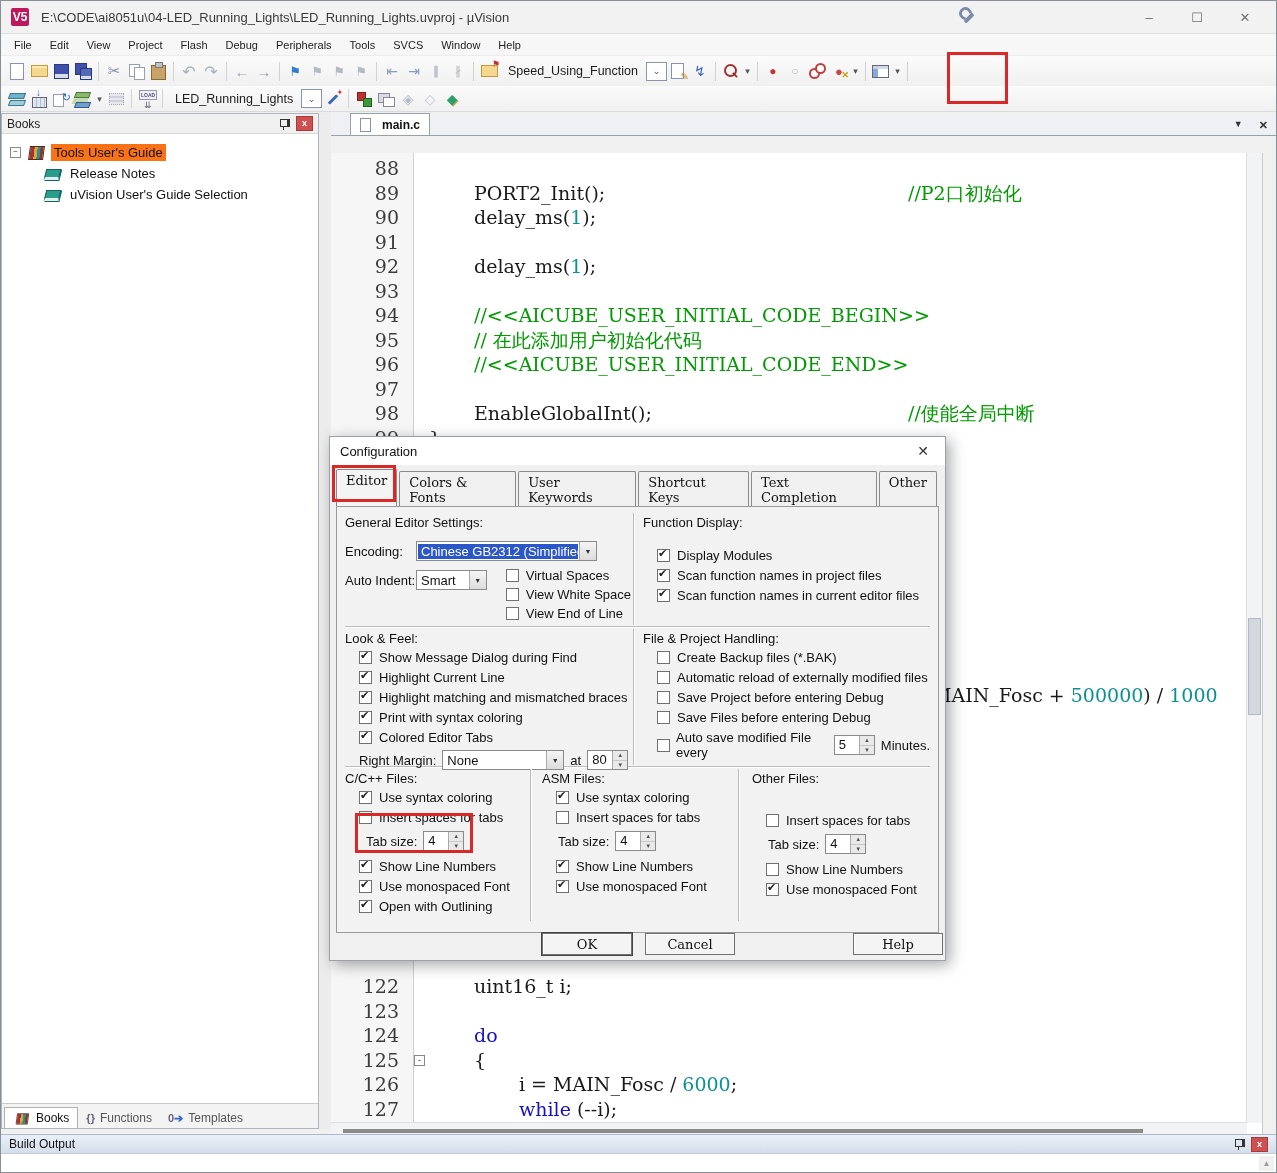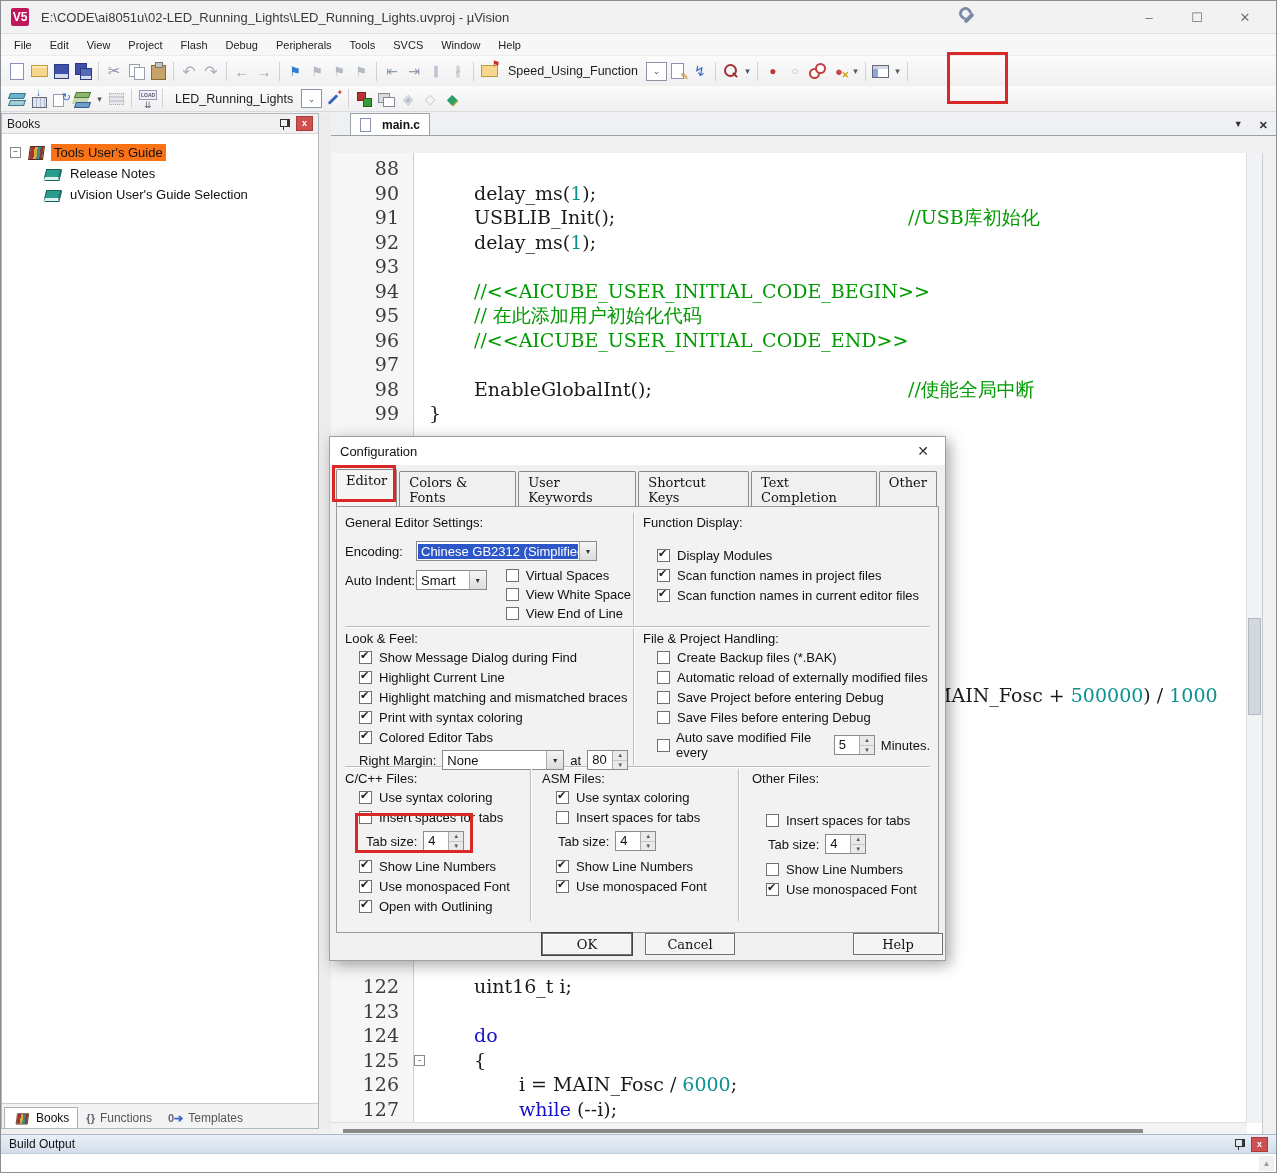--- a/index.html
+++ b/index.html
@@ -189,21 +189,21 @@
   .bo-up{position:absolute;right:2px;top:2px;width:15px;height:15px;background:#f0f0f0;color:#999;font-size:8px;
          display:flex;align-items:center;justify-content:center;}
 </style>
 </head>
 <body>
 
 <div id="app">
 
   <div class="titlebar">
     <span class="appicon">V5</span>
-    <span class="titletext">E:\CODE\ai8051u\02-LED_Running_Lights\LED_Running_Lights.uvproj - µVision</span>
+    <span class="titletext">E:\CODE\ai8051u\04-LED_Running_Lights\LED_Running_Lights.uvproj - µVision</span>
     <span class="wbtns">
       <span class="wbtn">–</span>
       <span class="wbtn">☐</span>
       <span class="wbtn">✕</span>
     </span>
   </div>
 
   <div class="menubar" id="menubar">
       <span class="mitem">File</span>
       <span class="mitem">Edit</span>
@@ -336,28 +336,32 @@
   </div>
   <div class="code-area">
     <div class="gutterbg"></div>
     <div class="code-lines" id="lines-top">
         <div class="cl">
           <span class="ln">88</span>
           <span class="foldcol"></span>
           <span class="ct"></span>
         </div>
         <div class="cl">
+          <span class="ln">89</span>
+          <span class="foldcol"></span>
+          <span class="ct" style="padding-left: 45px;"><span class="seg-p">PORT2_Init();</span><span class="cmt">//P2口初始化</span></span>
+        </div>
+        <div class="cl">
           <span class="ln">90</span>
           <span class="foldcol"></span>
           <span class="ct" style="padding-left: 45px;"><span class="seg-p">delay_ms(</span><span class="seg-n">1</span><span class="seg-p">);</span></span>
         </div>
         <div class="cl">
           <span class="ln">91</span>
           <span class="foldcol"></span>
-          <span class="ct" style="padding-left: 45px;"><span class="seg-p">USBLIB_Init();</span><span class="cmt">//USB库初始化</span></span>
         </div>
         <div class="cl">
           <span class="ln">92</span>
           <span class="foldcol"></span>
           <span class="ct" style="padding-left: 45px;"><span class="seg-p">delay_ms(</span><span class="seg-n">1</span><span class="seg-p">);</span></span>
         </div>
         <div class="cl">
           <span class="ln">93</span>
           <span class="foldcol"></span>
           <span class="ct"></span>

